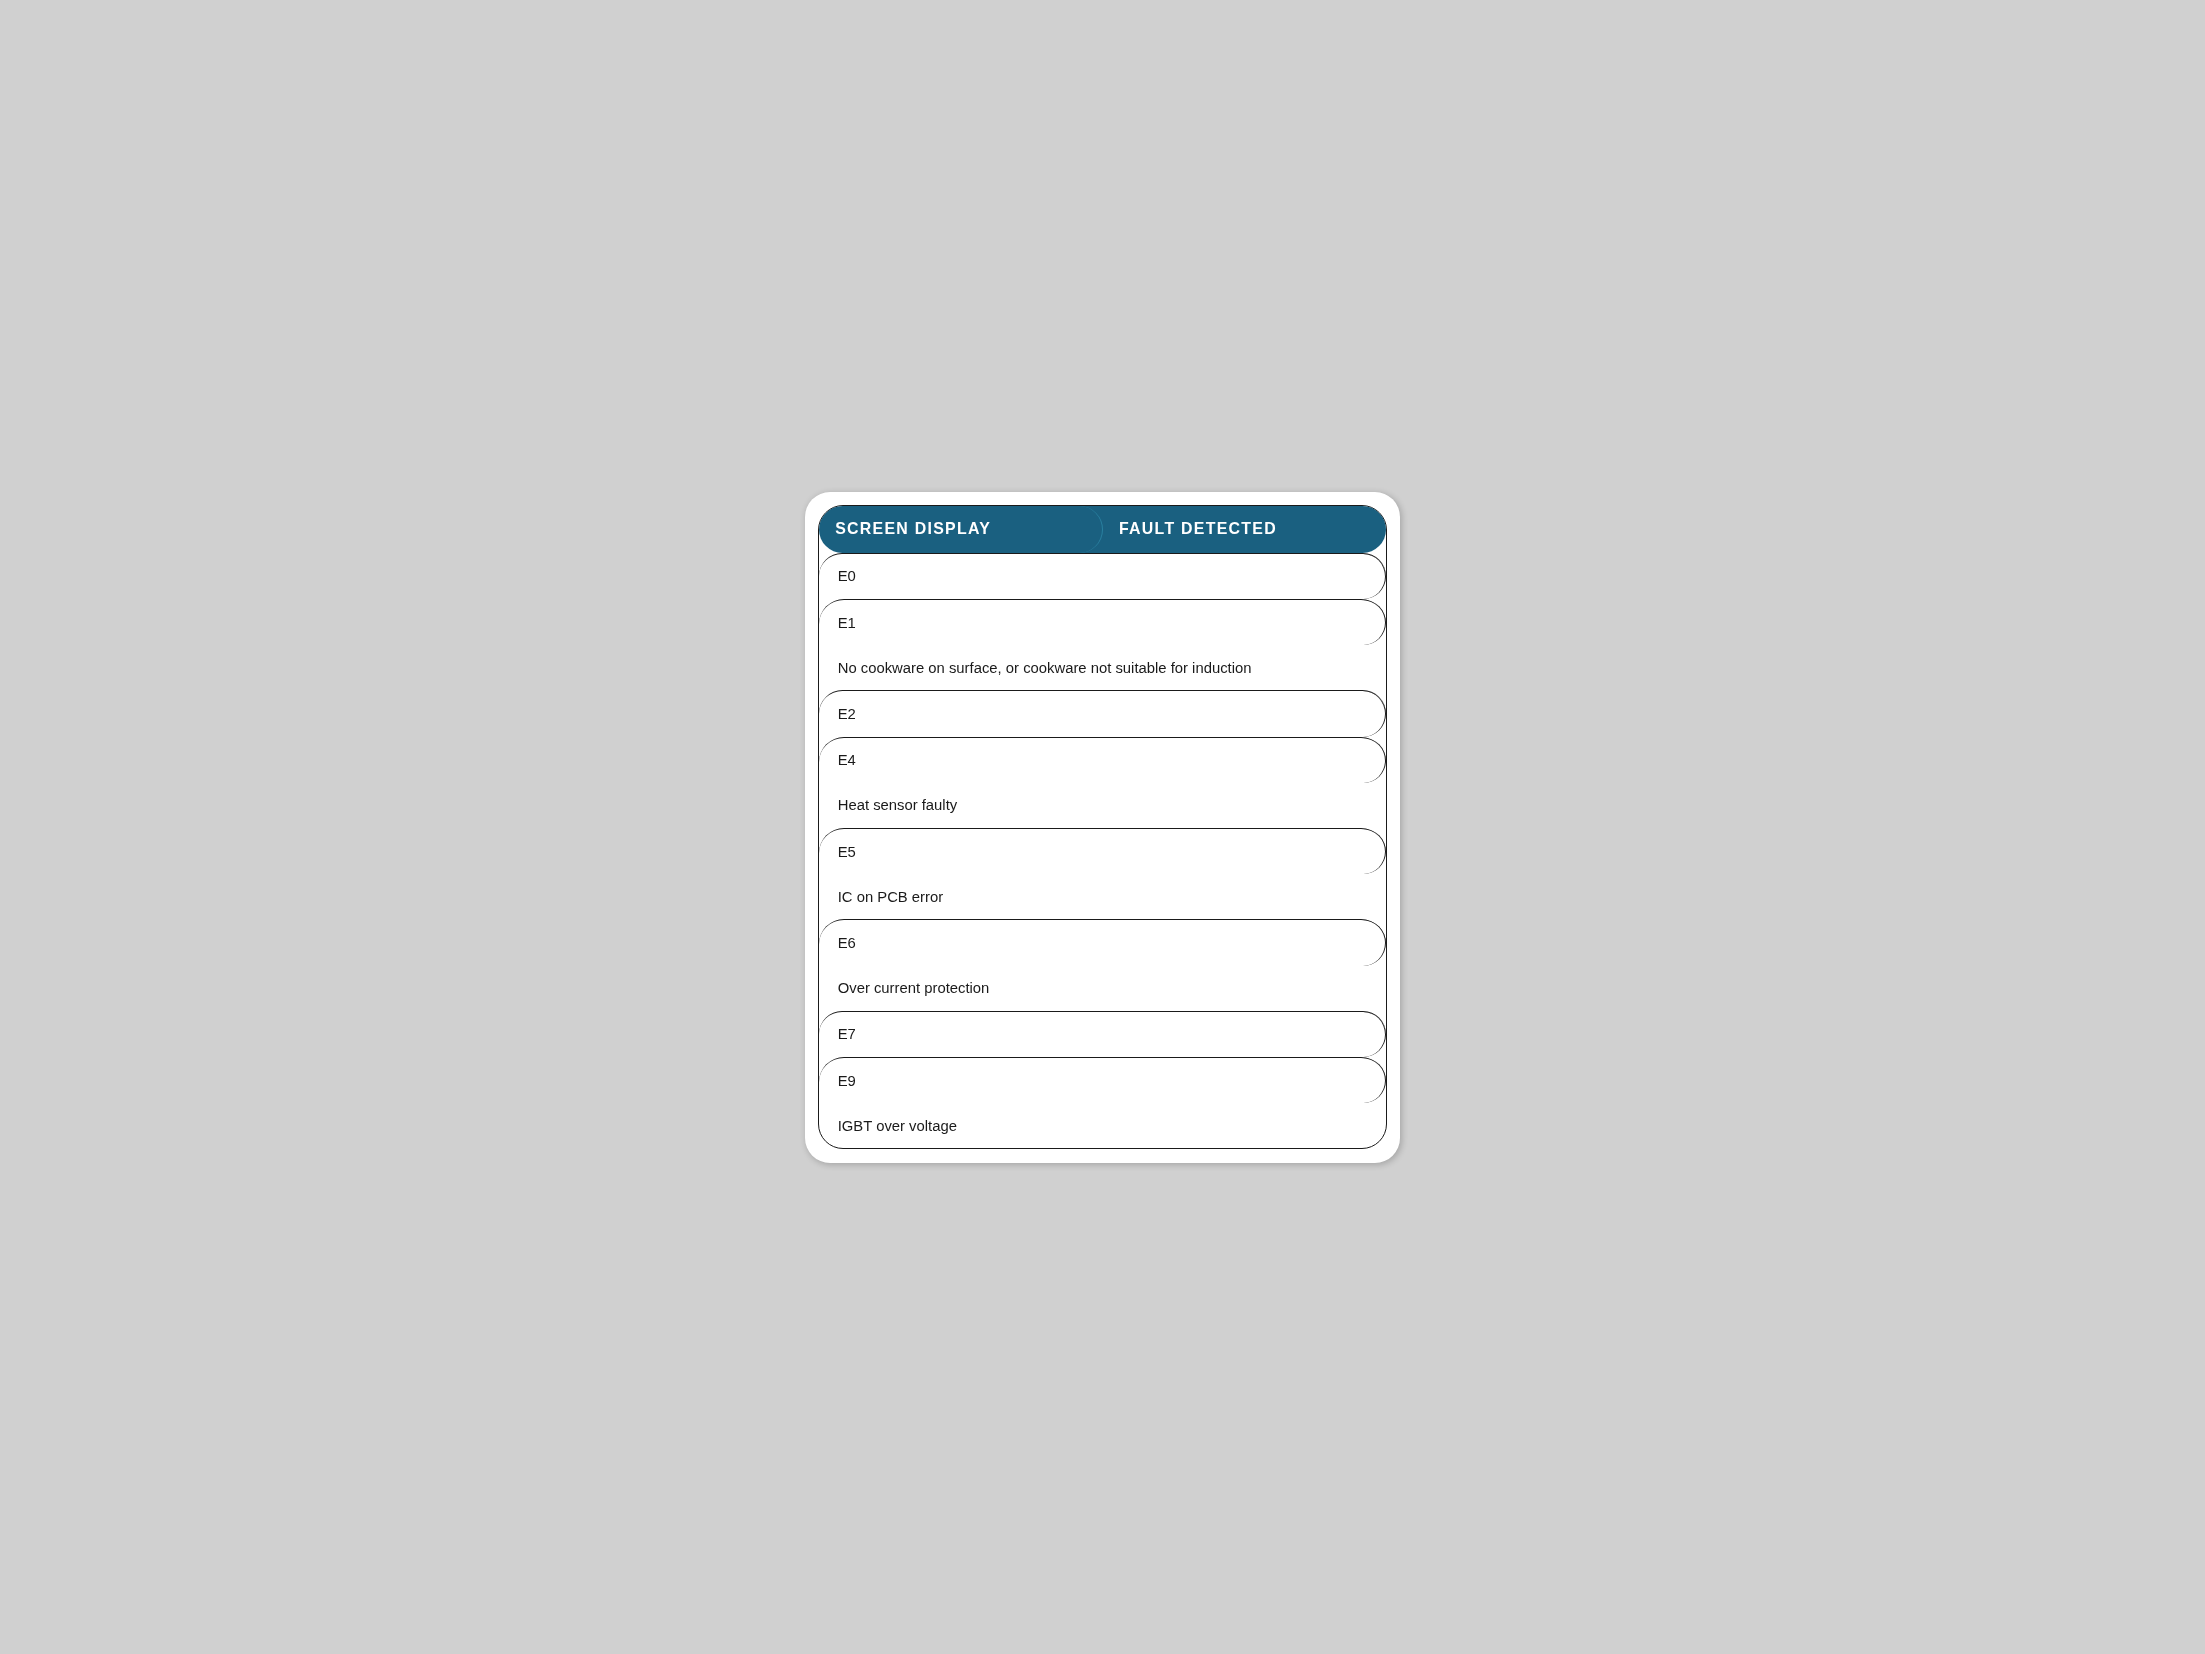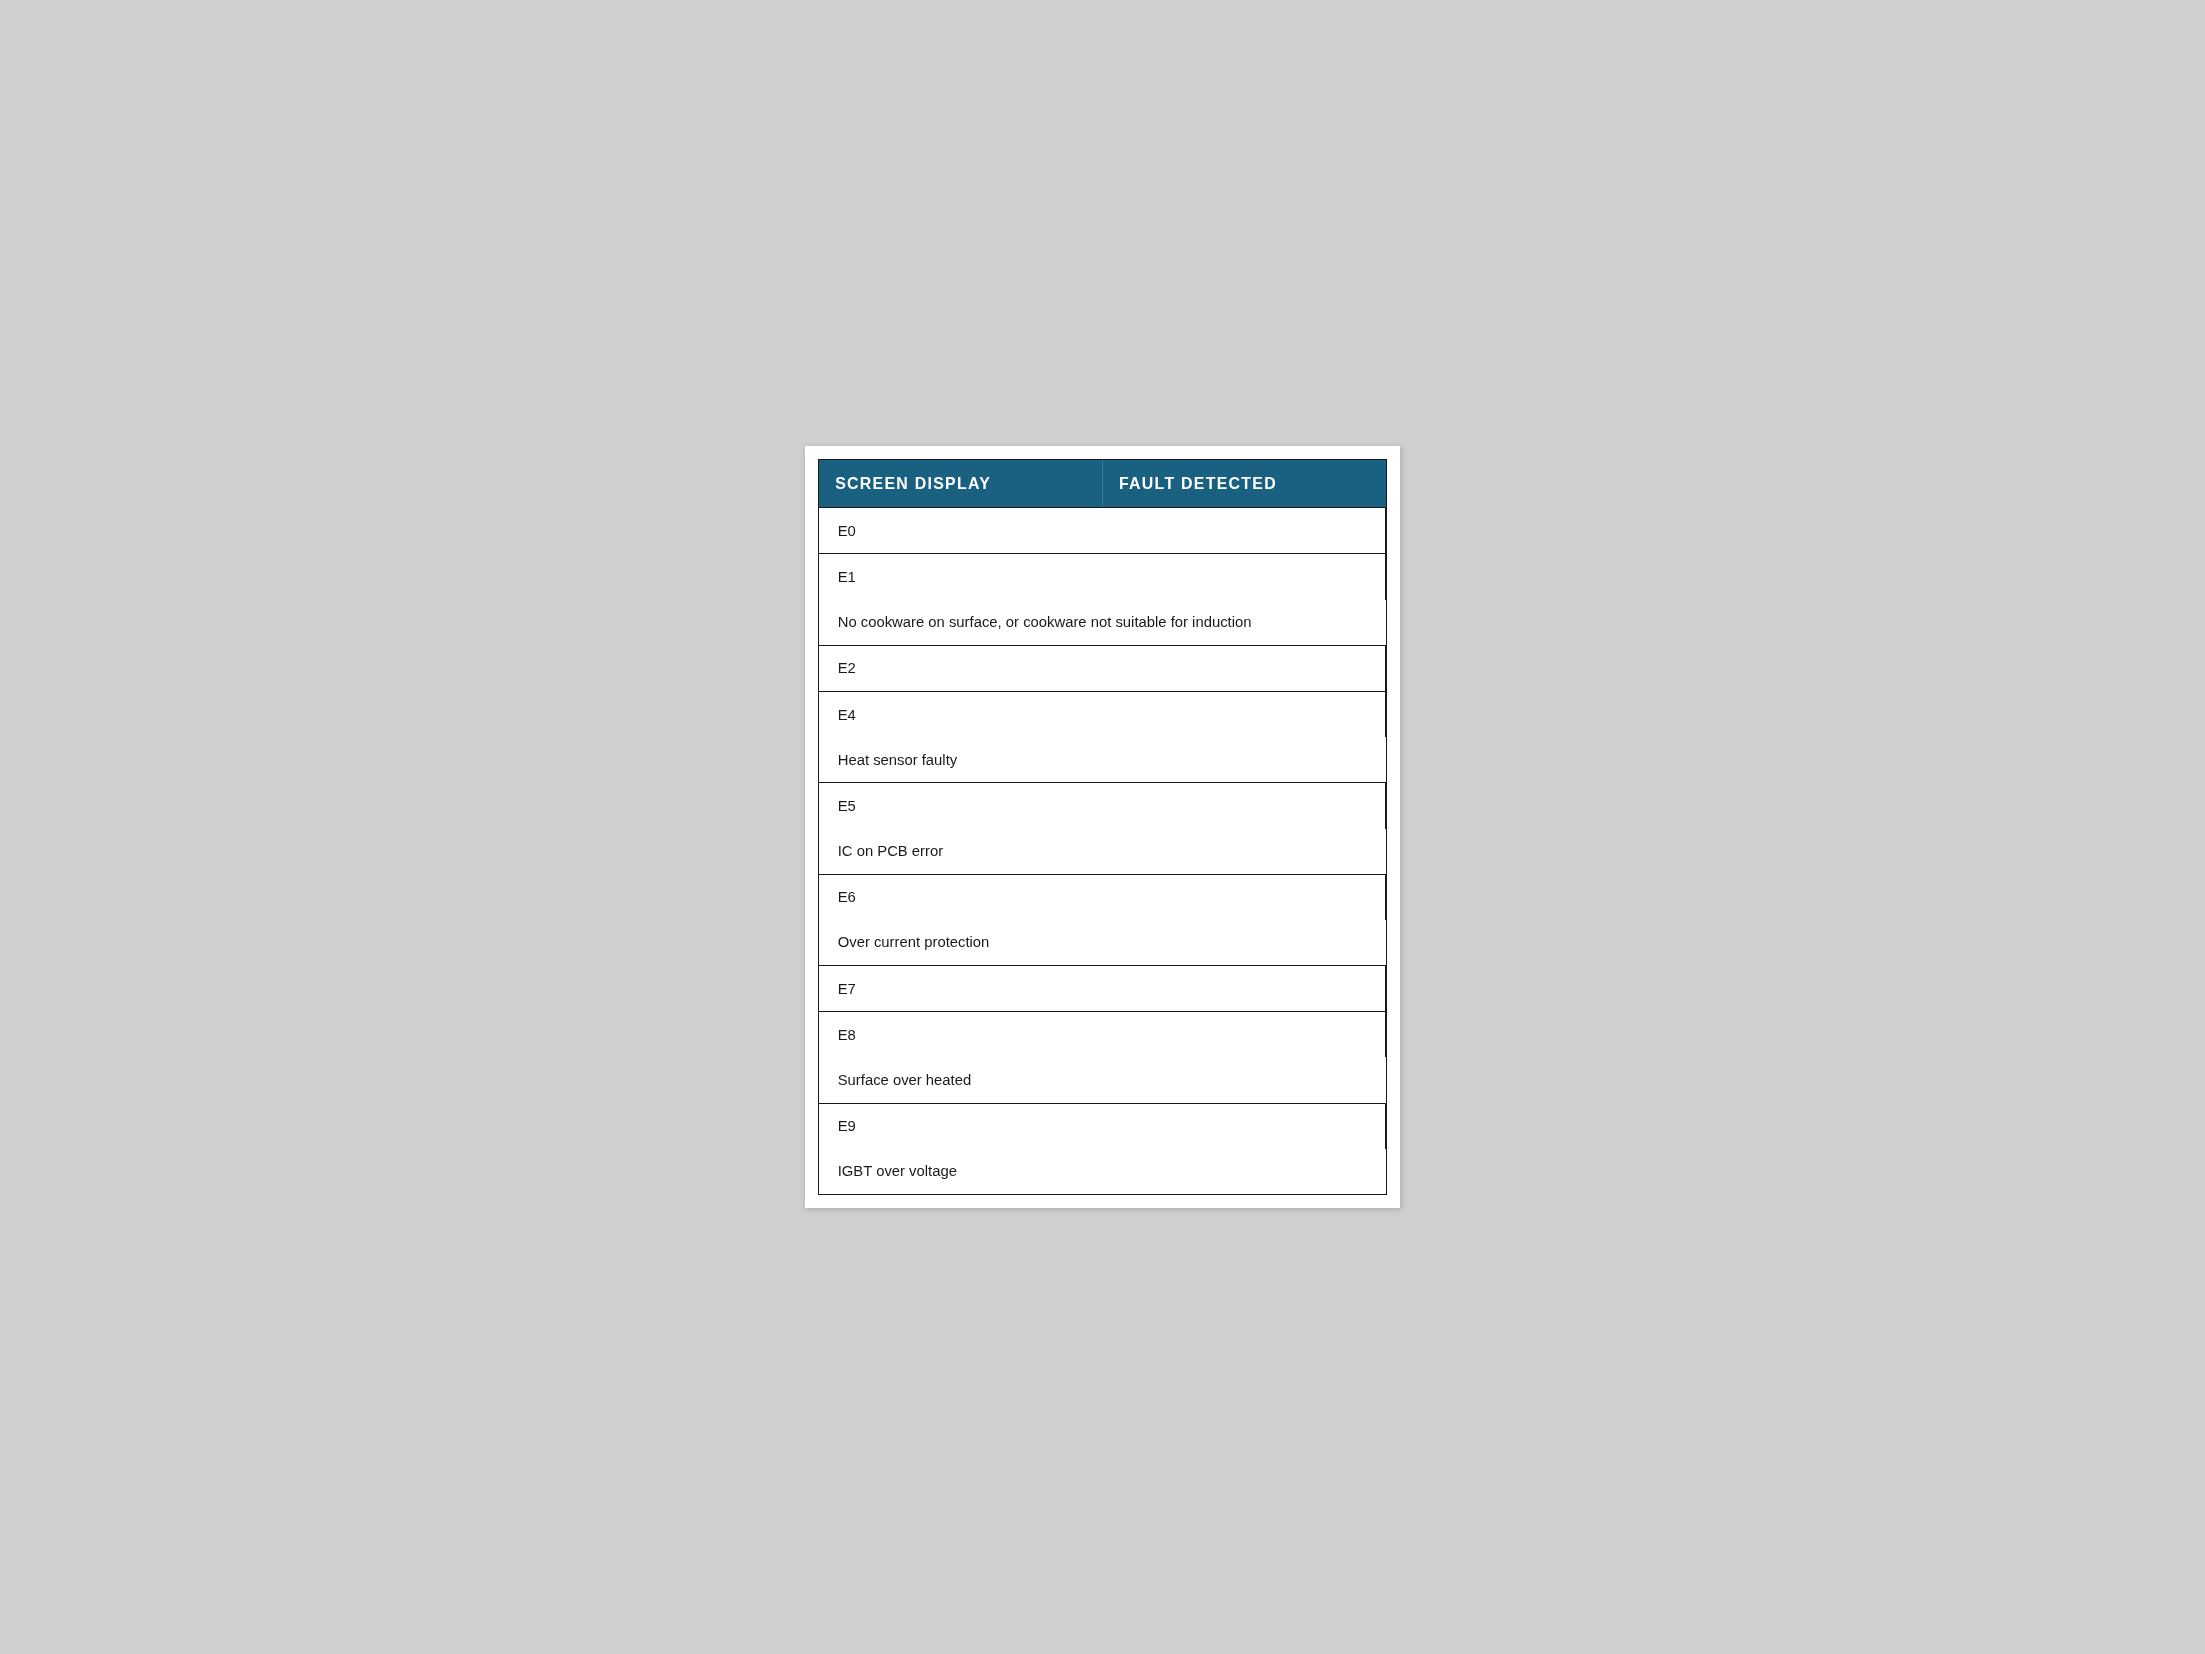--- a/index.html
+++ b/index.html
@@ -1,18 +1,19 @@
 <!DOCTYPE html>
 <html style="font-size:10.6px"><head>
   <meta charset="utf-8">
   <style>
     * {
       box-sizing: border-box;
       margin: 0;
       padding: 0;
+      border-radius: 25px;
     }
 
     body {
       background-color: #d0d0d0;
       display: flex;
       justify-content: center;
       align-items: center;
       min-height: 100vh;
       font-family: Arial, sans-serif;
     }
@@ -111,24 +112,20 @@
           <div class="cell-fault">IC on PCB error</div>
         </div>
         <div class="table-row">
           <div class="cell-code">E6</div>
           <div class="cell-fault">Over current protection</div>
         </div>
         <div class="table-row">
           <div class="cell-code">E7</div>
         </div>
         <div class="table-row">
-          <div class="cell-code">E8</div>
-          <div class="cell-fault">Surface over heated</div>
-        </div>
-        <div class="table-row">
           <div class="cell-code">E9</div>
           <div class="cell-fault">IGBT over voltage</div>
         </div>
       </div>
 
   </div>
 </div>
 
 
 </body></html>

